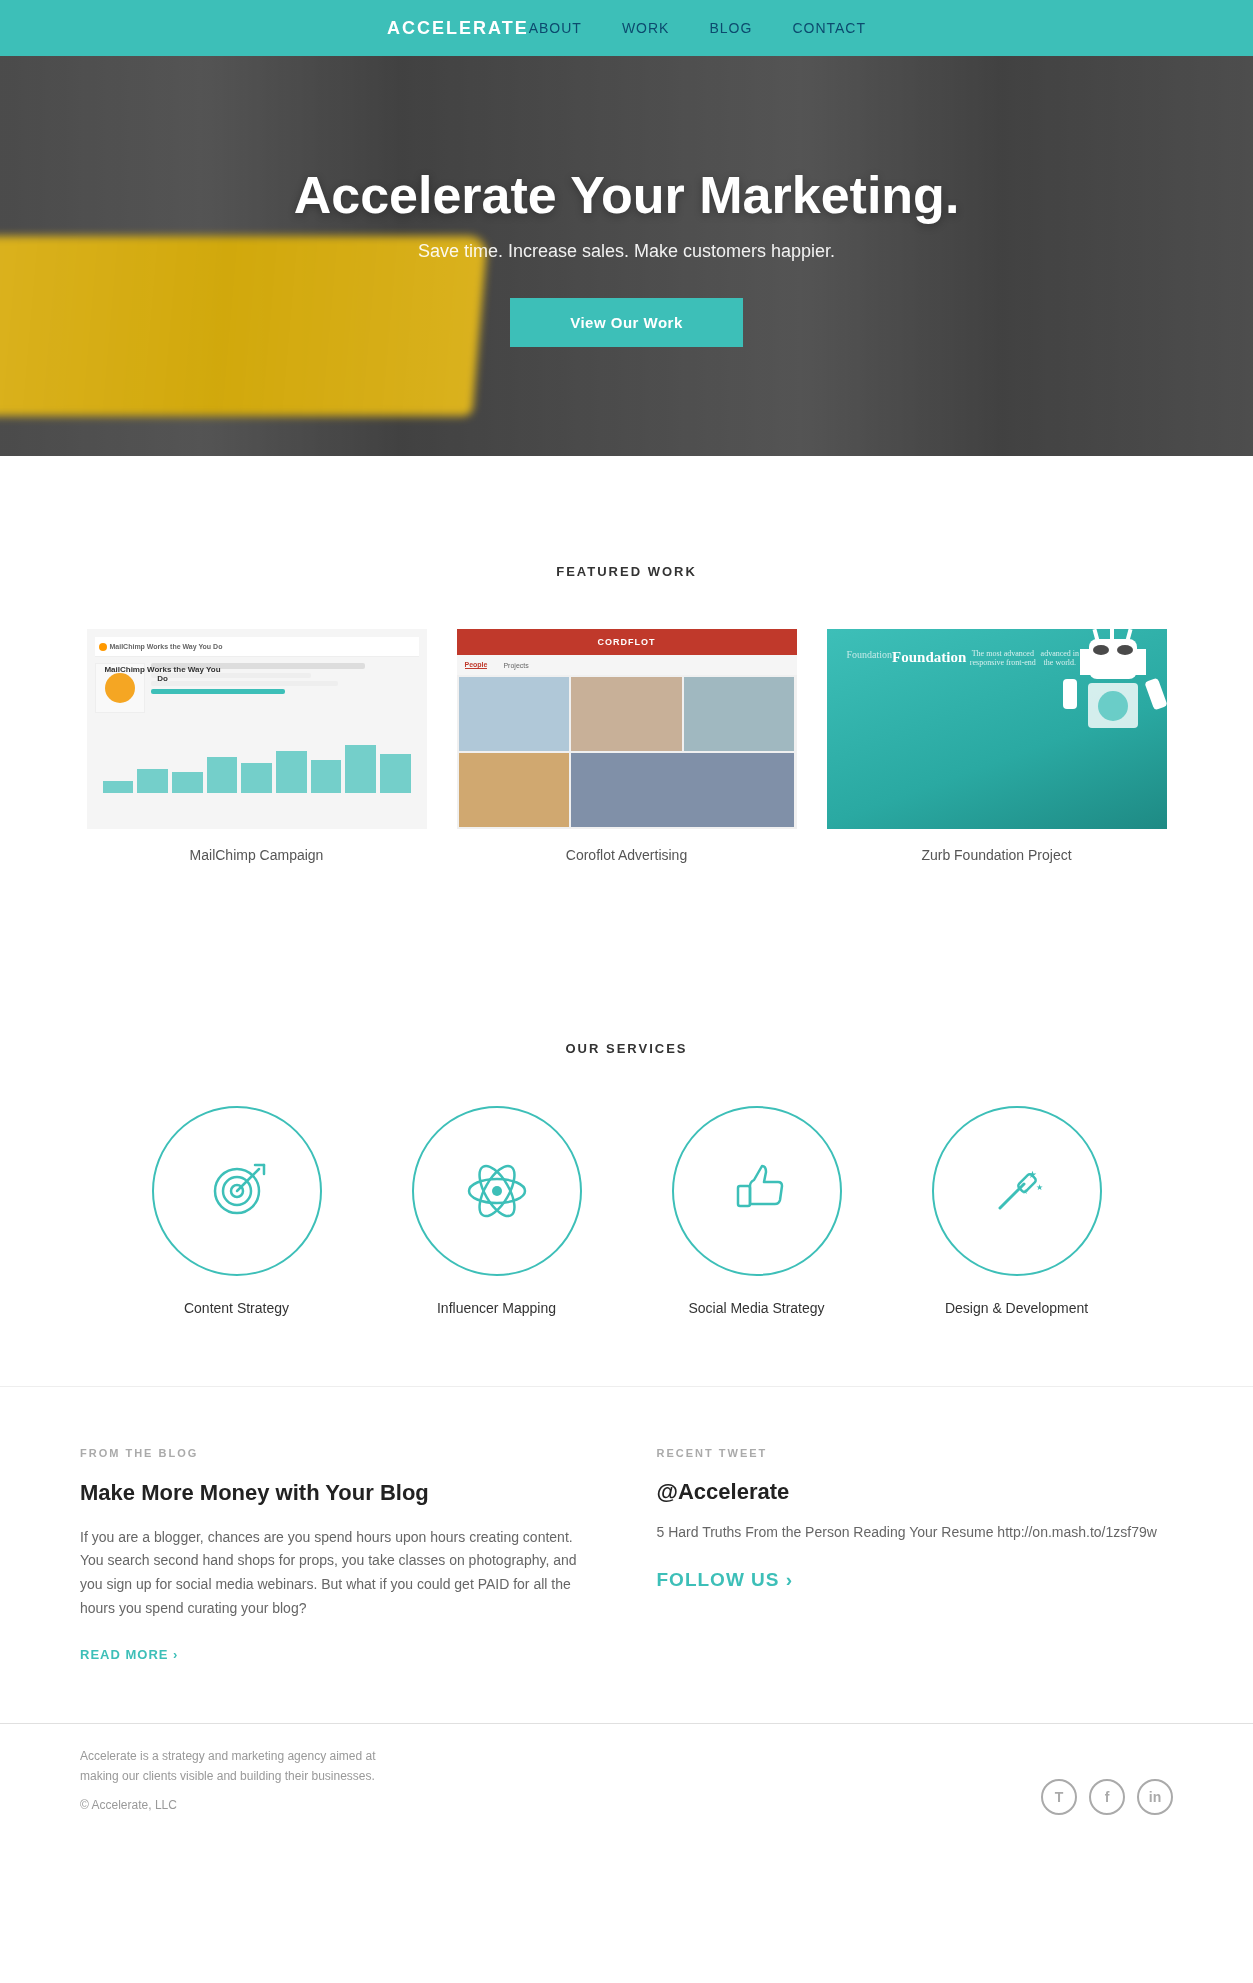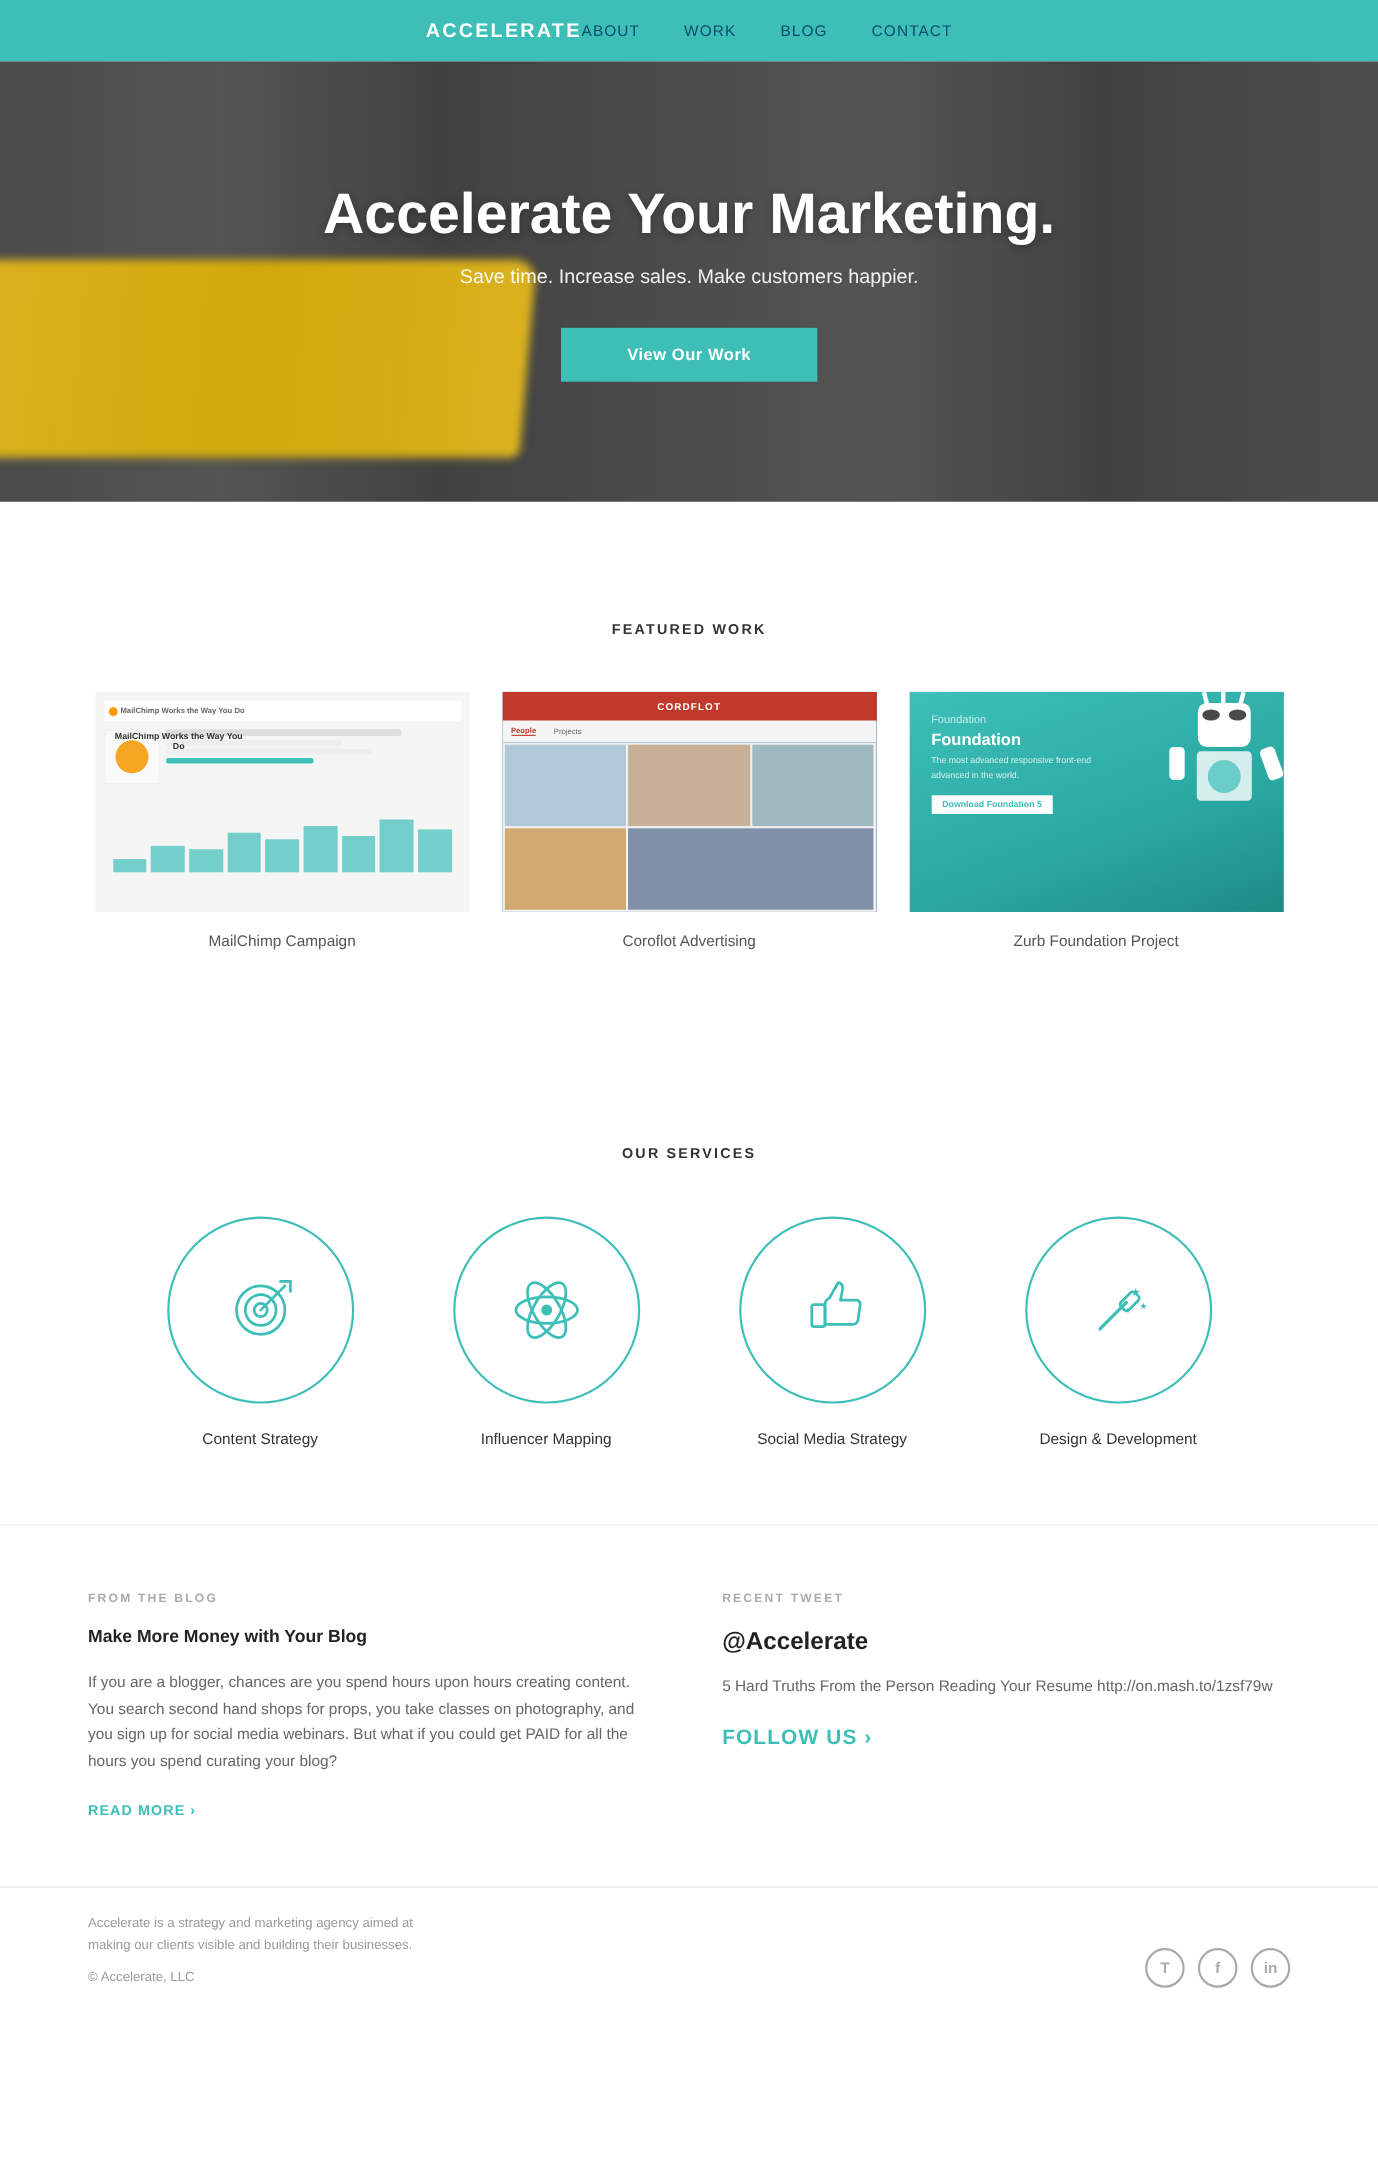--- a/index.html
+++ b/index.html
@@ -221,21 +221,21 @@
     .col-half { flex: 1; }
     .col-section-label {
       font-size: 11px;
       font-weight: 700;
       letter-spacing: 2px;
       color: #aaa;
       margin-bottom: 20px;
       text-transform: uppercase;
     }
     .blog-title {
-      font-size: 16px;
+      font-size: 22px;
       font-weight: 800;
       color: #222;
       margin-bottom: 18px;
       line-height: 1.3;
     }
     .blog-text {
       font-size: 14px;
       color: #666;
       line-height: 1.7;
       margin-bottom: 24px;
@@ -343,23 +343,24 @@
       background: #3dbfb8;
       opacity: 0.7;
     }
 
     
     .zurb-inner {
       position: absolute;
       inset: 0;
       background: linear-gradient(160deg, #3dbfb8 0%, #2aa9a2 60%, #1e8a84 100%);
       display: flex;
-      flex-direction: column;
+      flex-direction: row;
       align-items: flex-start;
       padding: 20px;
+      font-family: Liberation Serif, serif;
     }
   </style>
 </head>
 <body>
 
 <nav>
   <div class="nav-logo">ACCELERATE</div>
   <div class="nav-links">
     <a>ABOUT</a>
     <a>WORK</a>

